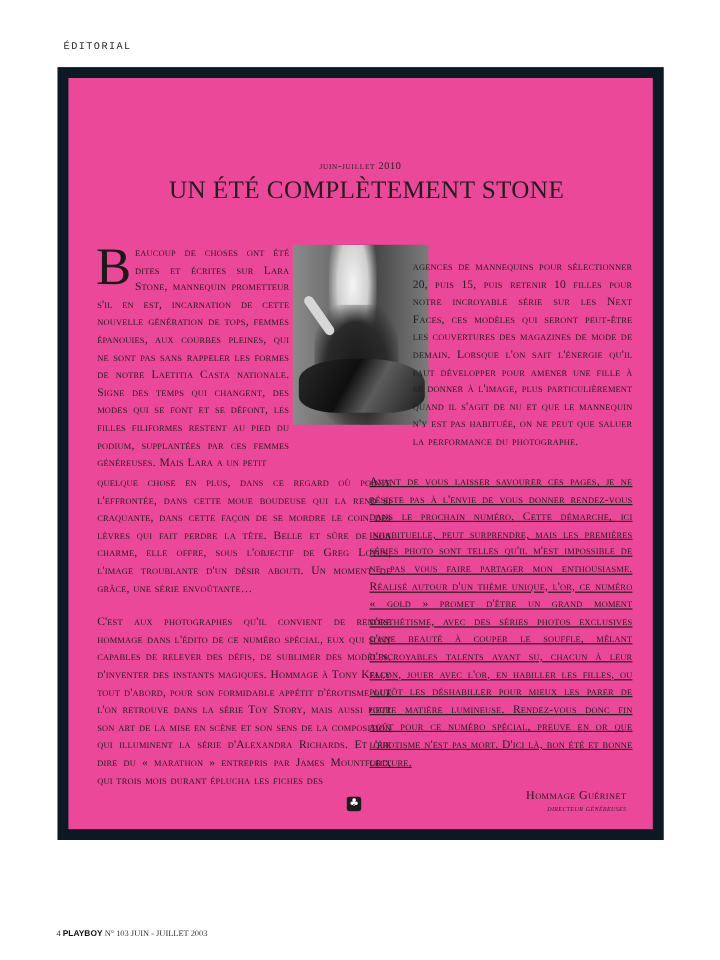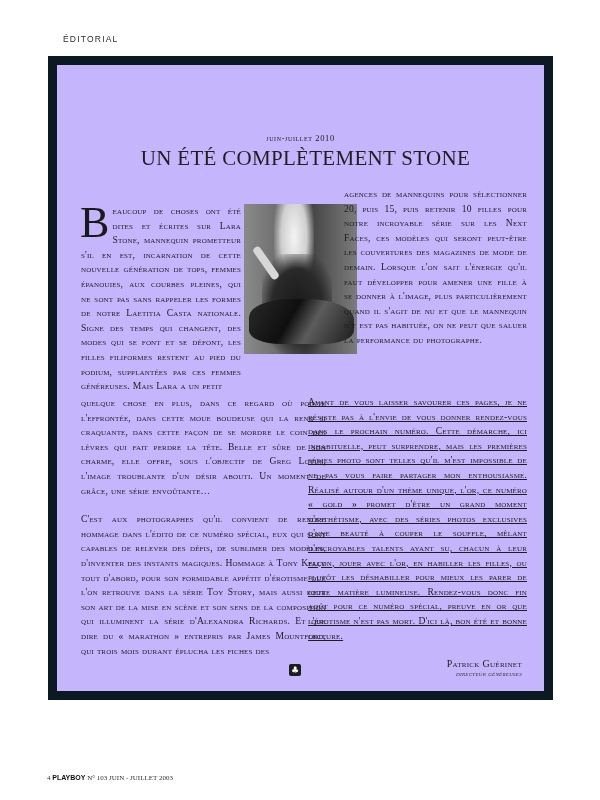--- a/index.html
+++ b/index.html
@@ -1,27 +1,27 @@
 <!DOCTYPE html>
 <html><head>
   <meta charset="utf-8">
   <style>
     * { box-sizing: border-box; margin: 0; padding: 0; }
     html, body { width: 600px; height: 800px; background: #ffffff; overflow: hidden; }
     body { position: relative; font-family: "DejaVu Serif", "Liberation Serif", serif; color: #1a1a1a; }
 
     .section-label {
-      position: absolute; left: 63px; top: 34px;
-      font-family: Liberation Sans, sans-serif;
+      position: absolute; left: 53px; top: 34px;
+      font-family: Liberation Mono, monospace;
       font-size: 8.5px; letter-spacing: 1.2px; color: #2a2a2a; text-align: right;
     }
 
     .frame {
       position: absolute; left: 48px; top: 56px; width: 505px; height: 644px;
-      border: 9px solid #0b1a22; background: #c4b5fd;
+      border: 9px solid #0b1a22; background: #ec4899;
     }
 
     .kicker {
       position: absolute; left: 0; right: 0; top: 68px; text-align: center;
       font-family: "Liberation Serif", serif; font-size: 8.5px; letter-spacing: 0.6px;
       color: #222; font-variant: small-caps; text-transform: lowercase;
     }
     .title {
       position: absolute; left: 0; right: 0; top: 81px; text-align: center;
       font-family: "Liberation Serif", serif; font-size: 21px; letter-spacing: 0.3px;
@@ -38,21 +38,21 @@
       text-align: justify;
       text-align-last: left;
       letter-spacing: 0.15px;
       word-spacing: 0.5px;
     }
     .txt p { margin: 0; }
     .txt p.gap { margin-top: 14px; }
 
     .col1-top { left: 24px; top: 139px; width: 160px; }
     .col1-wide { left: 24px; top: 331px; width: 245px; }
-    .col2-top { left: 287px; top: 122px; width: 183px; }
+    .col2-top { left: 287px; top: 151px; width: 183px; }
     .col2-main { left: 251px; top: 330px; width: 219px; text-decoration: underline; }
 
     .dropcap {
       float: left; font-size: 44px; line-height: 36px; margin: 1px 3px 0 -1px;
       font-variant: normal; color: #1a1a1a;
     }
 
     .photo {
       position: absolute; left: 187px; top: 139px; width: 113px; height: 150px;
       background: linear-gradient(90deg, #8a8a8a 0%, #6e6e6e 30%, #3e3e3e 55%, #5a5a5a 75%, #7c7c7c 100%);
@@ -124,21 +124,21 @@
   <div class="txt col1-wide">
     <p>quelque chose en plus, dans ce regard où pointe l'effrontée, dans cette moue boudeuse qui la rend si craquante, dans cette façon de se mordre le coin des lèvres qui fait perdre la tête. Belle et sûre de son charme, elle offre, sous l'objectif de Greg Lotus, l'image troublante d'un désir abouti. Un moment de grâce, une série envoûtante…</p>
     <p class="gap">C'est aux photographes qu'il convient de rendre hommage dans l'édito de ce numéro spécial, eux qui sont capables de relever des défis, de sublimer des modèles, d'inventer des instants magiques. Hommage à Tony Kelly tout d'abord, pour son formidable appétit d'érotisme que l'on retrouve dans la série Toy Story, mais aussi pour son art de la mise en scène et son sens de la composition qui illuminent la série d'Alexandra Richards. Et que dire du « marathon » entrepris par James Mountford, qui trois mois durant éplucha les fiches des</p>
   </div>
 
   <div class="txt col2-main">
     <p>Avant de vous laisser savourer ces pages, je ne résiste pas à l'envie de vous donner rendez-vous dans le prochain numéro. Cette démarche, ici inhabituelle, peut surprendre, mais les premières séries photo sont telles qu'il m'est impossible de ne pas vous faire partager mon enthousiasme. Réalisé autour d'un thème unique, l'or, ce numéro « gold » promet d'être un grand moment d'esthétisme, avec des séries photos exclusives d'une beauté à couper le souffle, mêlant d'incroyables talents ayant su, chacun à leur façon, jouer avec l'or, en habiller les filles, ou plutôt les déshabiller pour mieux les parer de cette matière lumineuse. Rendez-vous donc fin août pour ce numéro spécial, preuve en or que l'érotisme n'est pas mort. D'ici là, bon été et bonne lecture.</p>
   </div>
 
   <div class="signature">
-    <div class="sig-name">Patrick Guérinet</div>
+    <div class="sig-name">Hommage Guérinet</div>
     <div class="sig-role">directeur généreuses</div>
   </div>
 
   <div class="logo">♣</div>
 </div>
 
 <div class="footer">
   <span>4</span>
   <b>PLAYBOY</b>
   <span>N° 103 JUIN - JUILLET 2003</span>

